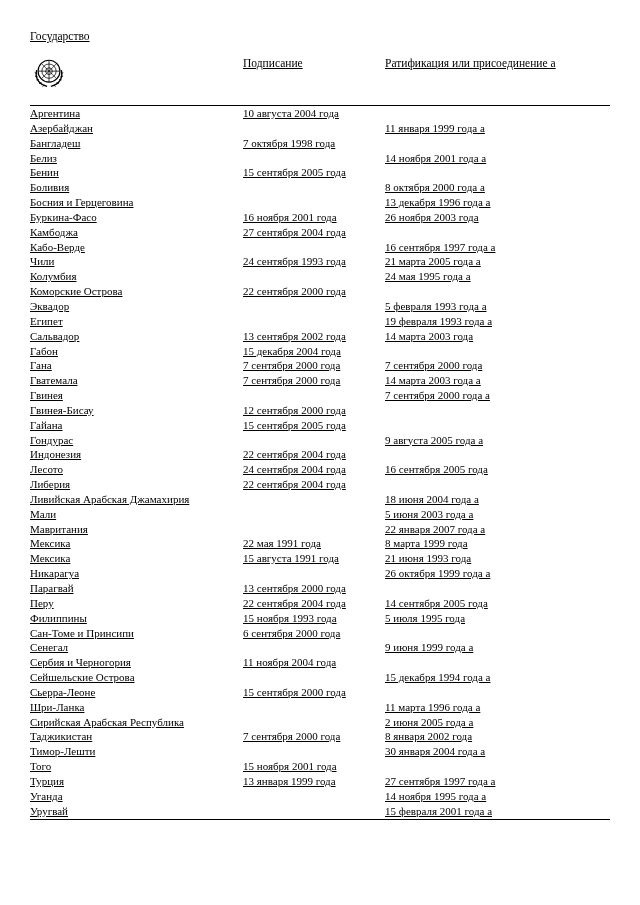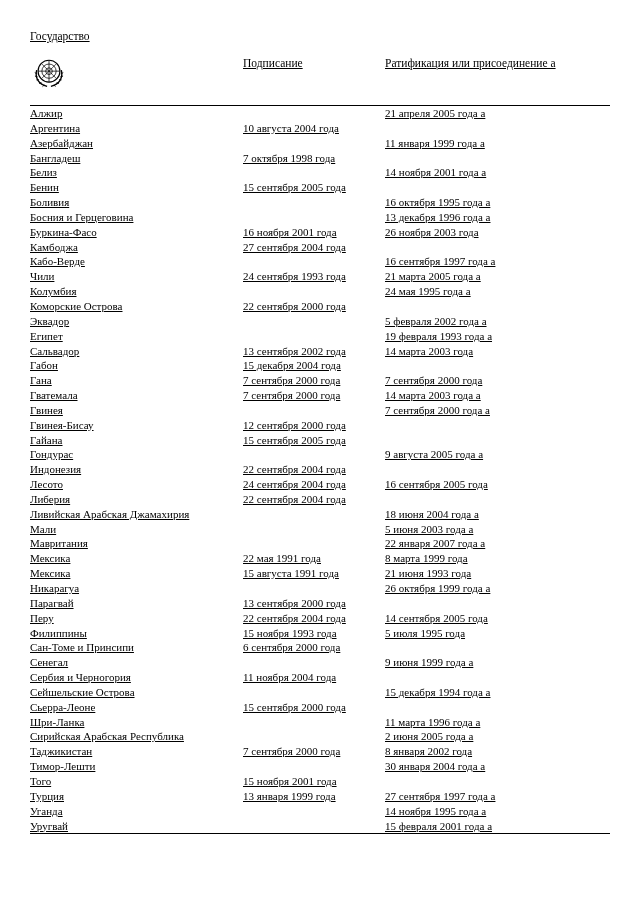--- a/index.html
+++ b/index.html
@@ -88,25 +88,20 @@
               <path d="M32.5,20 l2.5,-1.5 M32,23 l2.8,-0.8 M30.5,26 l2.8,0.2 M28,29 l2.5,1 M25,31.5 l1.8,1.8" stroke="#000" stroke-width="0.9" fill="none"></path>
             </svg>
           </span>
         </th>
         <th class="colhead">Подписание</th>
         <th class="colhead">Ратификация или присоединение a</th>
       </tr>
     </thead>
     <tbody>
 
-    <tr>
-          <td>Алжир</td>
-          <td></td>
-          <td>21 апреля 2005 года a</td>
-        </tr>
         <tr>
           <td>Аргентина</td>
           <td>10 августа 2004 года</td>
           <td></td>
         </tr>
         <tr>
           <td>Азербайджан</td>
           <td></td>
           <td>11 января 1999 года a</td>
         </tr>
@@ -121,21 +116,21 @@
           <td>14 ноября 2001 года a</td>
         </tr>
         <tr>
           <td>Бенин</td>
           <td>15 сентября 2005 года</td>
           <td></td>
         </tr>
         <tr>
           <td>Боливия</td>
           <td></td>
-          <td>16 октября 1995 года a</td>
+          <td>8 октября 2000 года a</td>
         </tr>
         <tr>
           <td>Босния и Герцеговина</td>
           <td></td>
           <td>13 декабря 1996 года a</td>
         </tr>
         <tr>
           <td>Буркина-Фасо</td>
           <td>16 ноября 2001 года</td>
           <td>26 ноября 2003 года</td>
@@ -161,21 +156,21 @@
           <td>24 мая 1995 года a</td>
         </tr>
         <tr>
           <td>Коморские Острова</td>
           <td>22 сентября 2000 года</td>
           <td></td>
         </tr>
         <tr>
           <td>Эквадор</td>
           <td></td>
-          <td>5 февраля 2002 года a</td>
+          <td>5 февраля 1993 года a</td>
         </tr>
         <tr>
           <td>Египет</td>
           <td></td>
           <td>19 февраля 1993 года a</td>
         </tr>
         <tr>
           <td>Сальвадор</td>
           <td>13 сентября 2002 года</td>
           <td>14 марта 2003 года</td>

